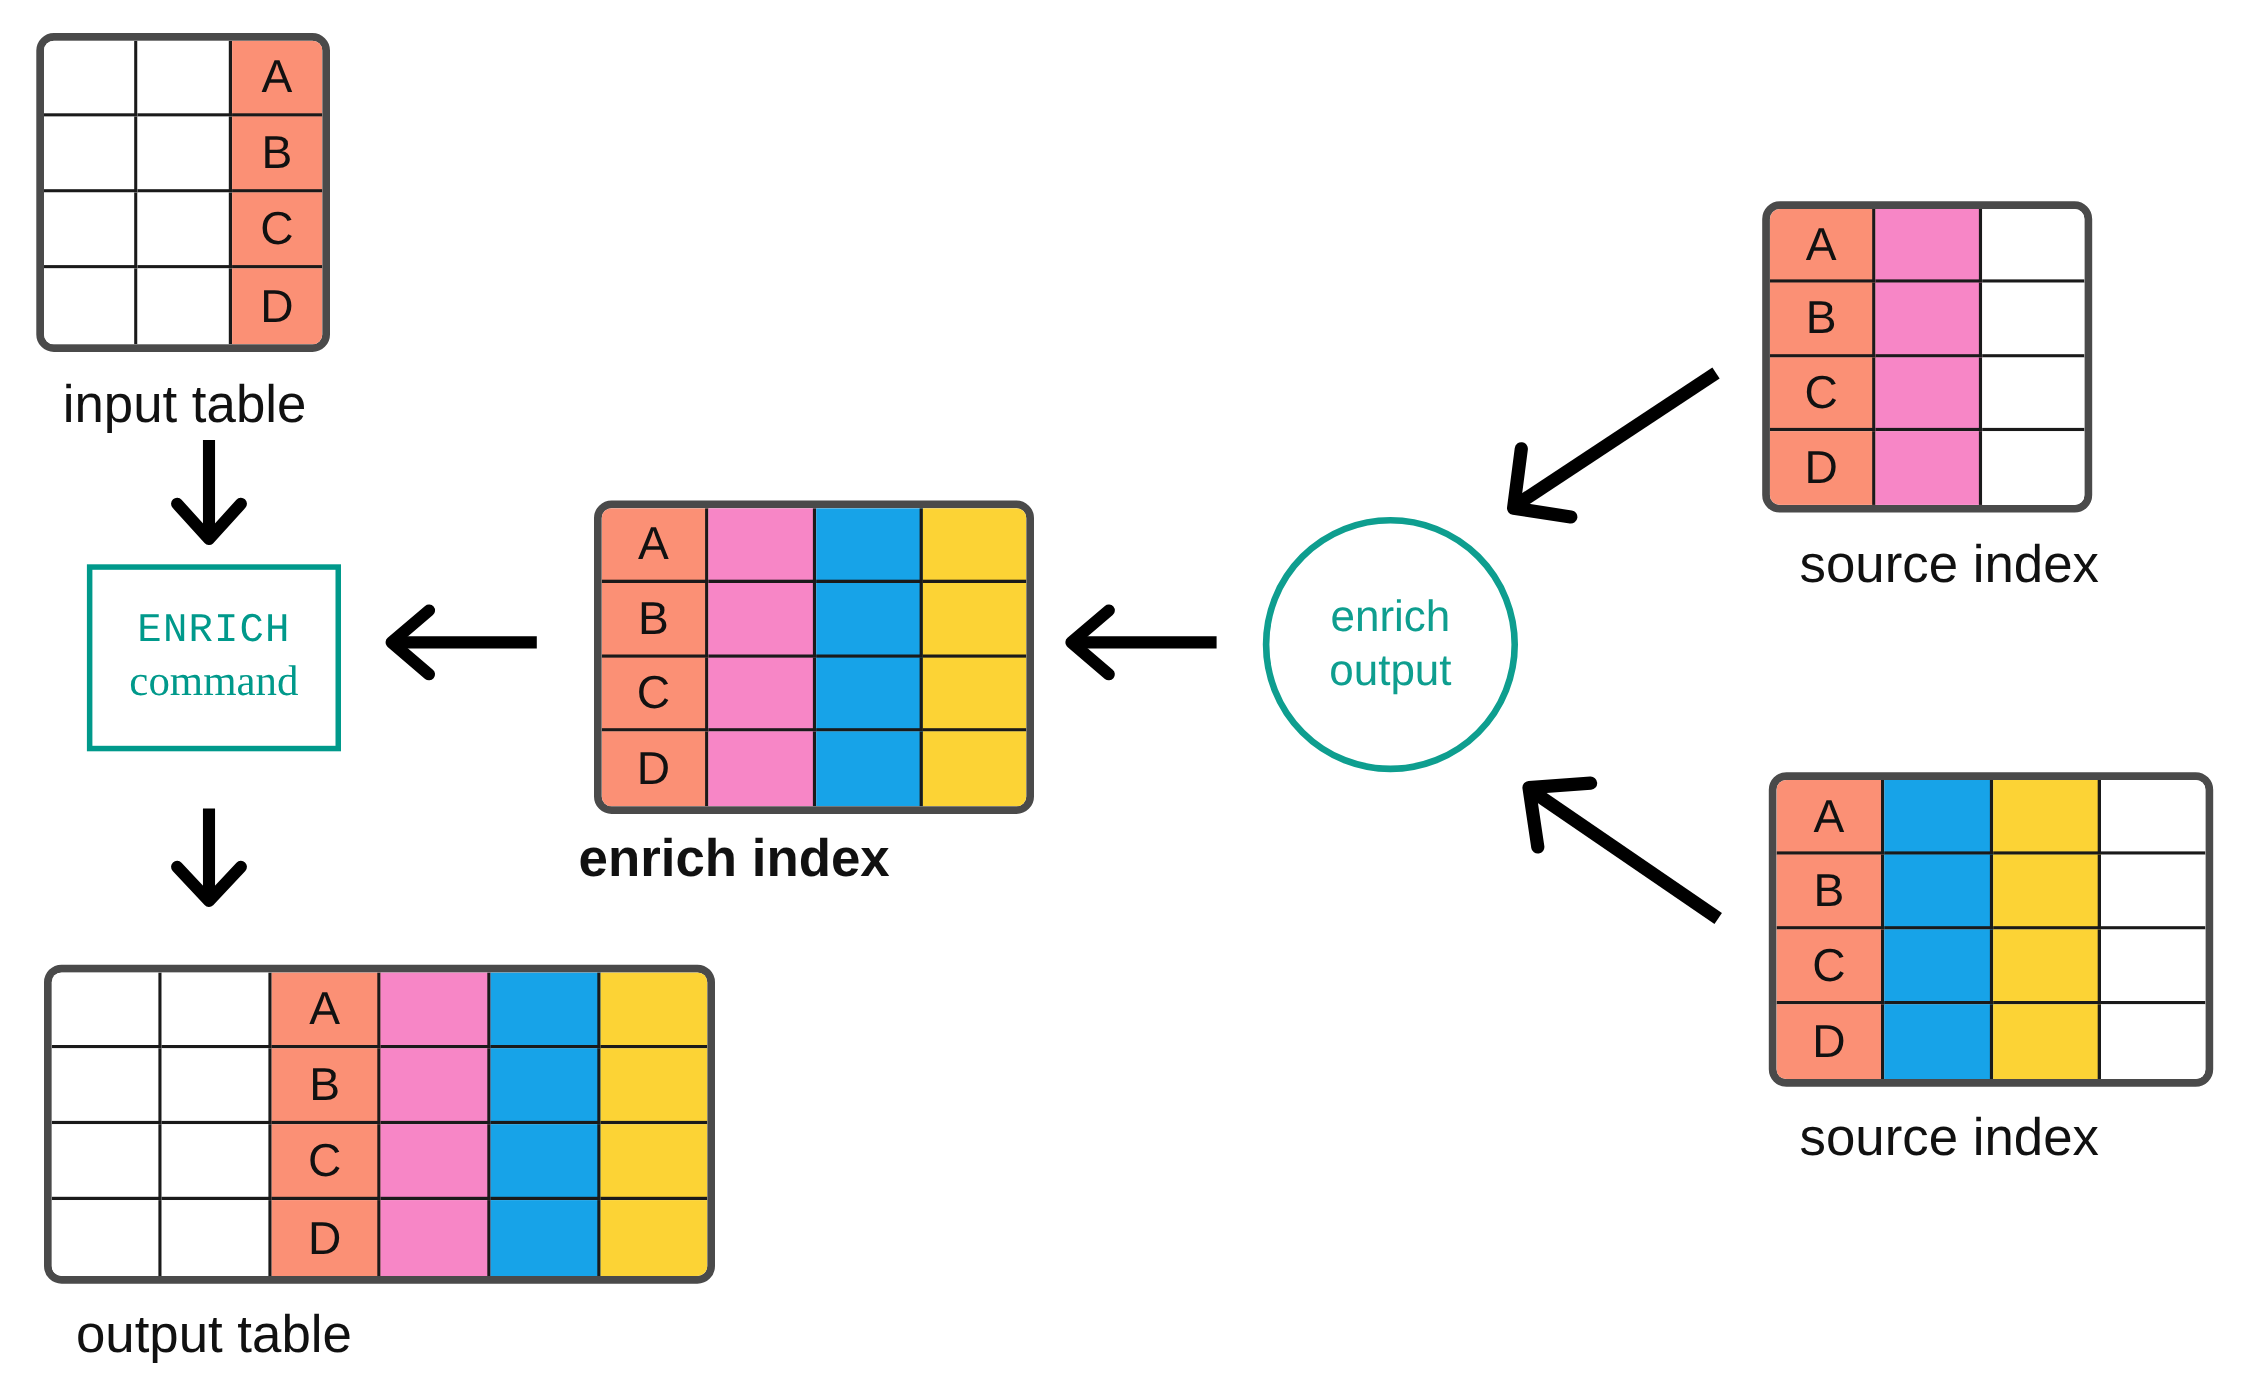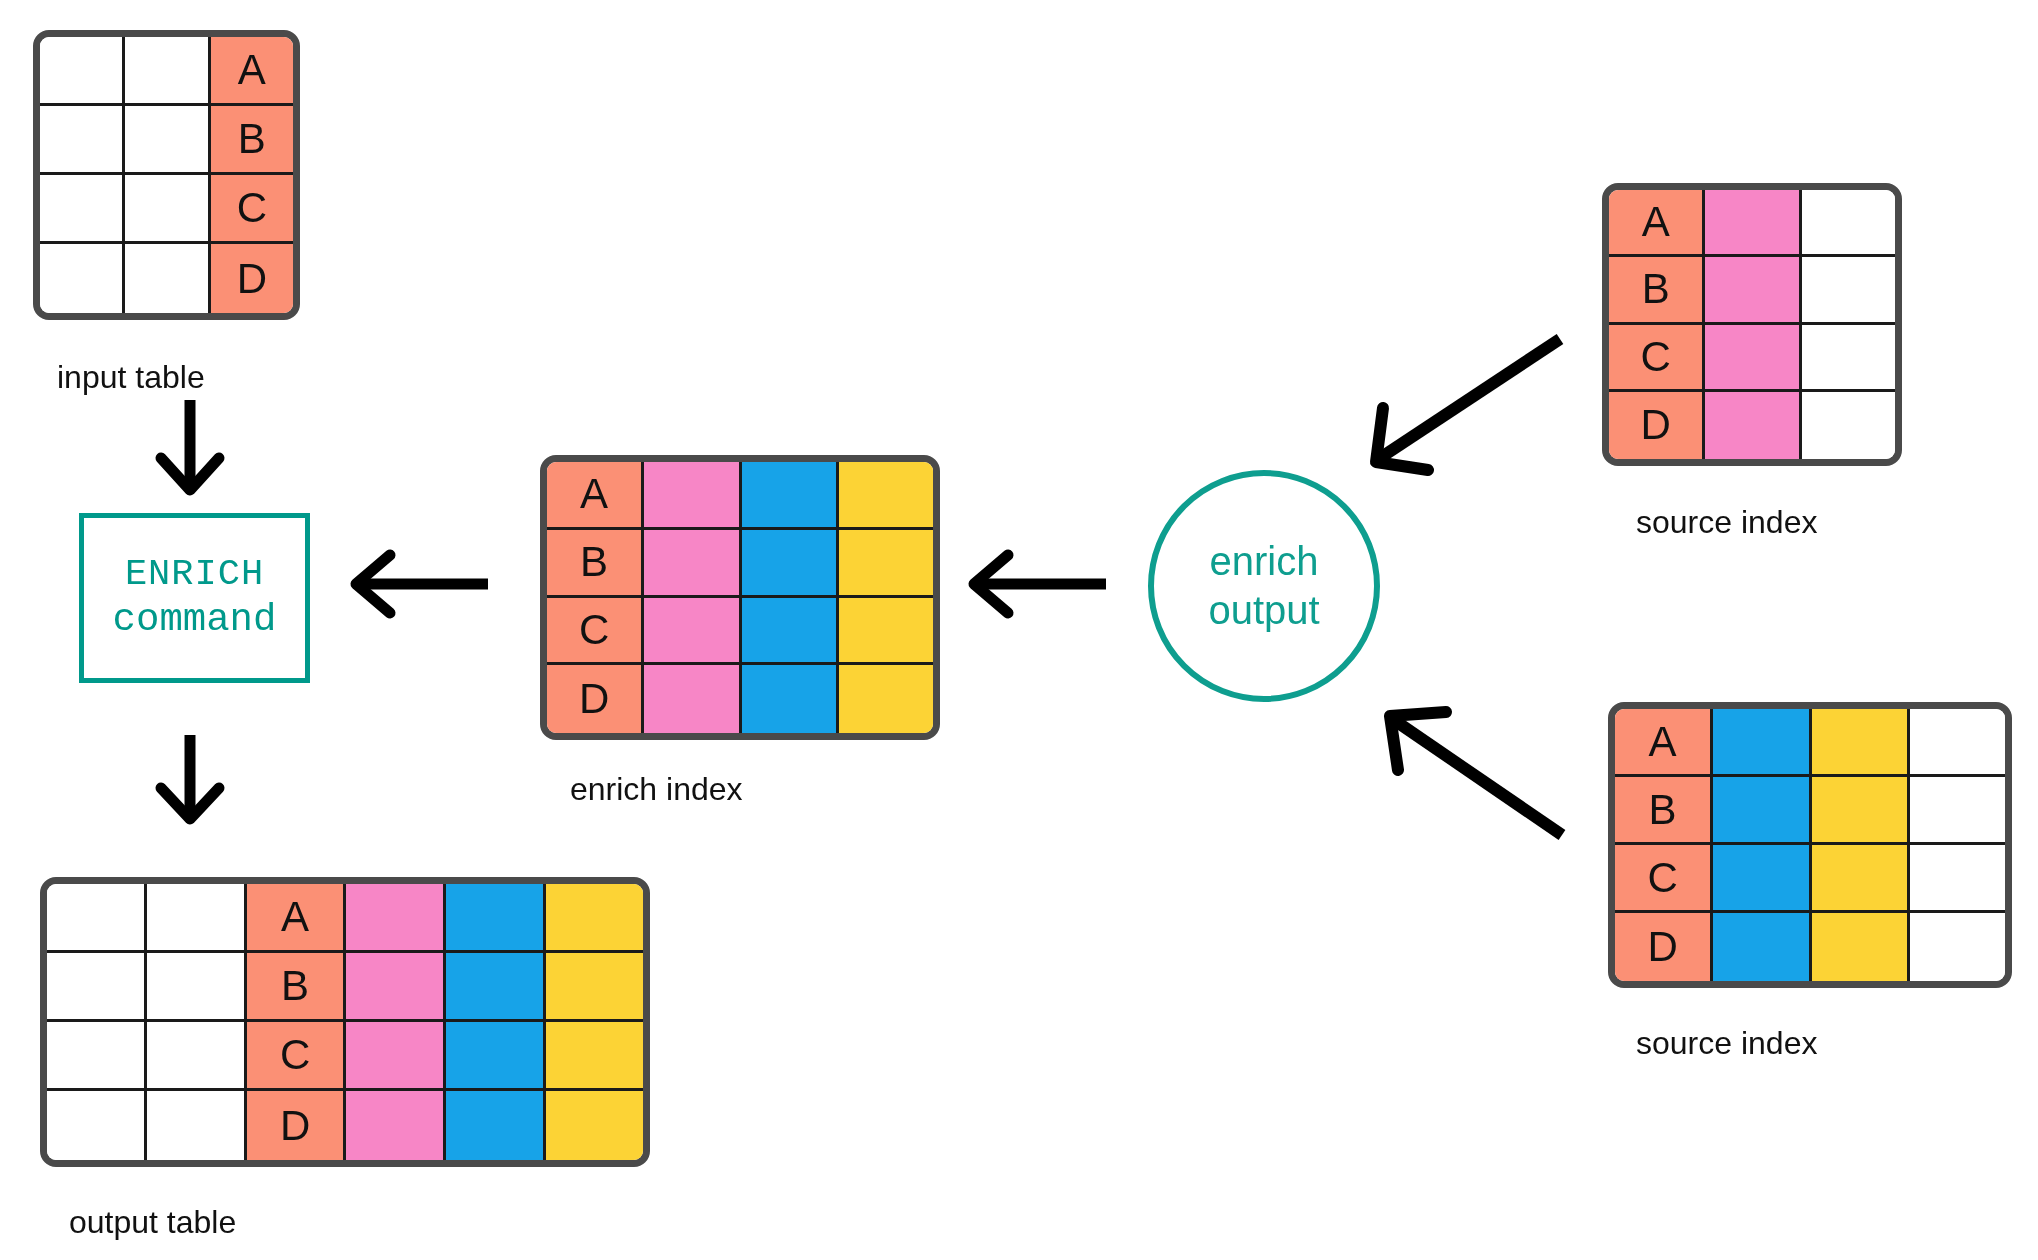--- a/index.html
+++ b/index.html
@@ -49,25 +49,24 @@
 
   .c-orange { background: #FB9075; }
   .c-pink   { background: #F786C6; }
   .c-blue   { background: #17A3E8; }
   .c-yellow { background: #FCD335; }
   .c-white  { background: #ffffff; }
 
   
   .caption {
     position: absolute;
-    font-size: 32px;
+    font-size: 48px;
     color: #111111;
     white-space: nowrap;
     line-height: 1;
-    margin-top: 16px;
   }
 
   
   #enrich-command-box {
     position: absolute;
     box-sizing: border-box;
     border: 5px solid #00998B;
     background: #ffffff;
     display: flex;
     flex-direction: column;
@@ -75,21 +74,21 @@
     justify-content: center;
     color: #00998B;
     line-height: 1.18;
   }
   #enrich-command-box .mono {
     font-family: "Liberation Mono", monospace;
     font-size: 37px;
     letter-spacing: 1px;
   }
   #enrich-command-box .sans {
-    font-family: Liberation Mono, monospace;
+    font-family: Liberation Serif, serif;
     font-size: 39px;
   }
 
   
   #enrich-policy-circle {
     position: absolute;
     box-sizing: border-box;
     border: 6px solid #0E9E8F;
     border-radius: 50%;
     background: #ffffff;
@@ -159,21 +158,21 @@
       <div class="tcell c-blue"></div>
       <div class="tcell c-yellow"></div>
     </div>
     <div class="trow">
       <div class="tcell c-orange">D</div>
       <div class="tcell c-pink"></div>
       <div class="tcell c-blue"></div>
       <div class="tcell c-yellow"></div>
     </div>
   </div>
-<div class="caption" style="left:570px; top:757px;">enrich index</div>
+<div class="caption" style="left:526px; top:757px;font-weight:bold;">enrich index</div>
 
 <div id="enrich-policy-circle" style="left:1148px; top:470px; width:232px; height:232px;">
   <div>enrich</div>
   <div>output</div>
 </div>
 
 <div class="tbl" id="source-index-top" style="left:1602px; top:183px; width:300px; height:283px;">
     <div class="trow">
       <div class="tcell c-orange">A</div>
       <div class="tcell c-pink"></div>

